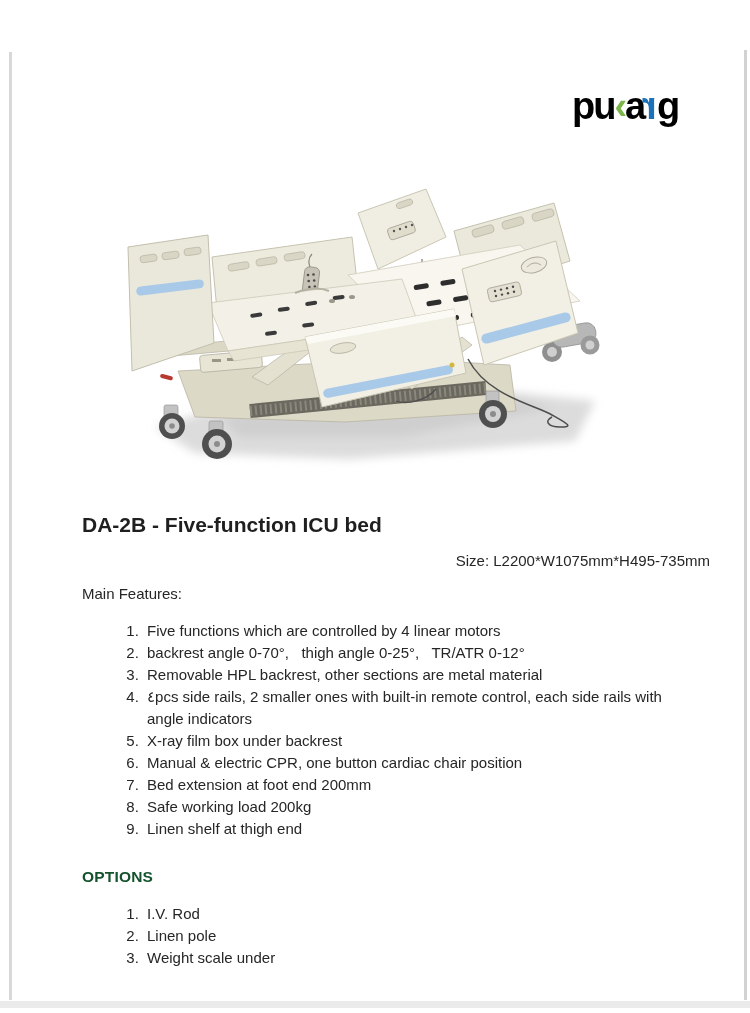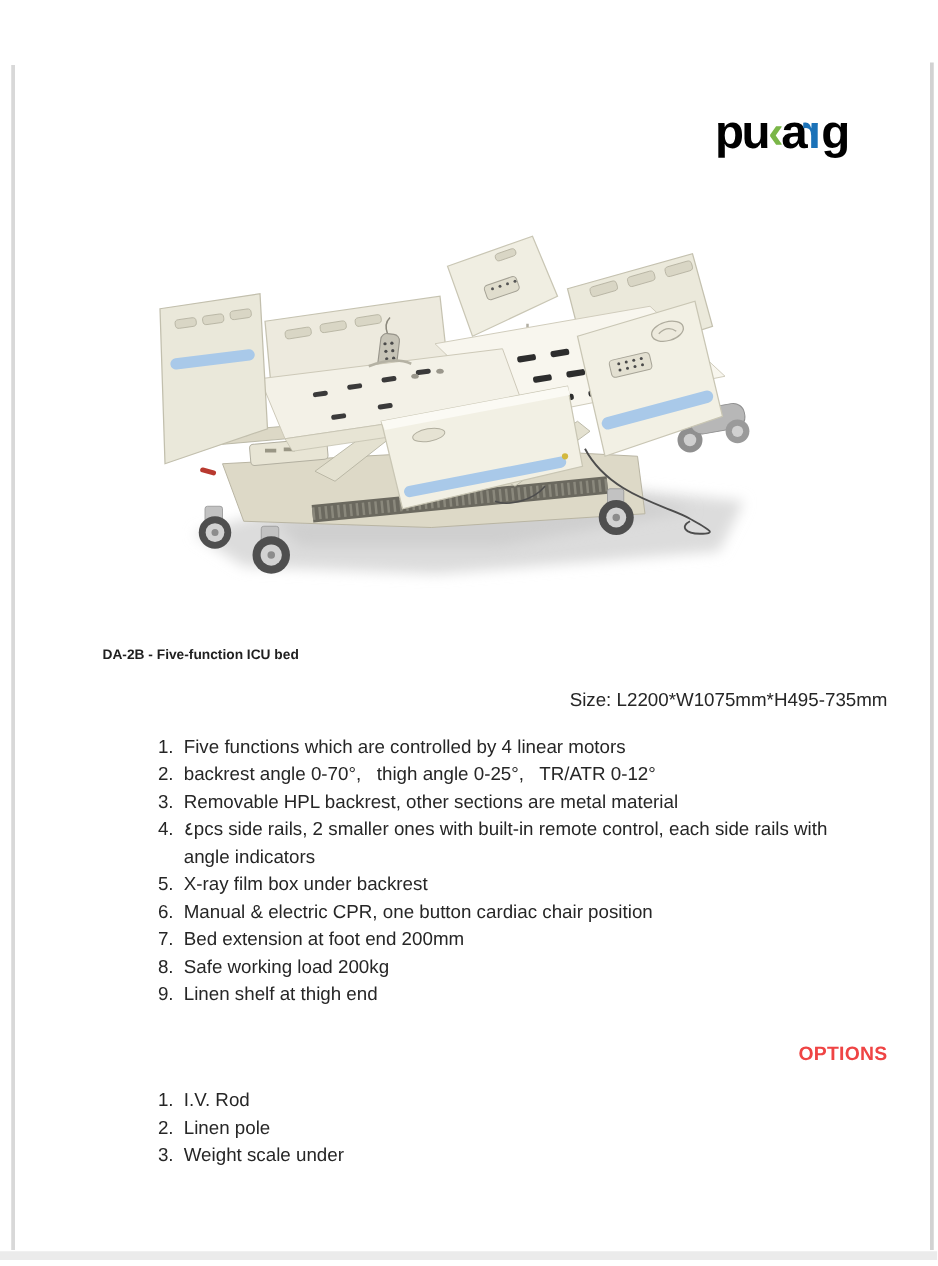--- a/index.html
+++ b/index.html
@@ -16,26 +16,26 @@
   .logo{position:absolute;left:572px;top:84px;font-size:38px;font-weight:bold;letter-spacing:-2px;line-height:44px;white-space:nowrap;}
   .logo .b{color:#000000;}
   .logo .g{color:#7ab648;font-weight:bold;}
   .logo .n{display:inline-block;transform:scaleX(-1);color:#1b72b8;}
 
   
   .photo{position:absolute;left:100px;top:175px;width:540px;height:300px;}
 
   
   .content{position:absolute;left:82px;top:514px;width:628px;font-size:15px;line-height:21px;}
-  .title{font-size:11px;font-weight:bold;color:#1f1f1f;margin:0 0 15px 0;}
+  .title{font-size:21px;font-weight:bold;color:#1f1f1f;margin:0 0 15px 0;}
   .size-line{margin:0 0 12px 0;text-align:right;}
   .mf-label{margin:0 0 8px 0;}
   ol{margin:16px;padding-left:45px;}
   ol li{line-height:22px;padding-left:4px;white-space:pre-wrap;}
-  .options-heading{font-size:15.5px;font-weight:bold;color:#ef4444;margin:26px 0 12px 0;letter-spacing:0.2px;text-align:right;}
+  .options-heading{font-size:15.5px;font-weight:bold;color:#14532d;margin:26px 0 12px 0;letter-spacing:0.2px;}
 </style>
 </head>
 <body>
 
 <div class="screen">
 
   <div class="edge-left"></div>
   <div class="edge-right"></div>
   <div class="edge-bottom"></div>
 
@@ -226,20 +226,21 @@
 
     <g fill="none" stroke="#4d4d4d">
       <path d="M368,184 C388,222 436,230 452,240 C468,249 474,252 460,252 C448,252 444,246 452,242" stroke-width="1.5"></path>
       <path d="M336,214 C326,226 306,230 296,226" stroke-width="1.2"></path>
     </g>
   </svg>
 
   <div class="content">
     <h1 class="title">DA-2B - Five-function ICU bed</h1>
     <p class="size-line">Size: L2200*W1075mm*H495-735mm</p>
+    <p class="mf-label">Main Features:</p>
     <ol class="features">
         <li>Five functions which are controlled by 4 linear motors</li>
         <li>backrest angle 0-70°,   thigh angle 0-25°,   TR/ATR 0-12°</li>
         <li>Removable HPL backrest, other sections are metal material</li>
         <li>٤pcs side rails, 2 smaller ones with built-in remote control, each side rails with angle indicators</li>
         <li>X-ray film box under backrest</li>
         <li>Manual &amp; electric CPR, one button cardiac chair position</li>
         <li>Bed extension at foot end 200mm</li>
         <li>Safe working load 200kg</li>
         <li>Linen shelf at thigh end</li>

